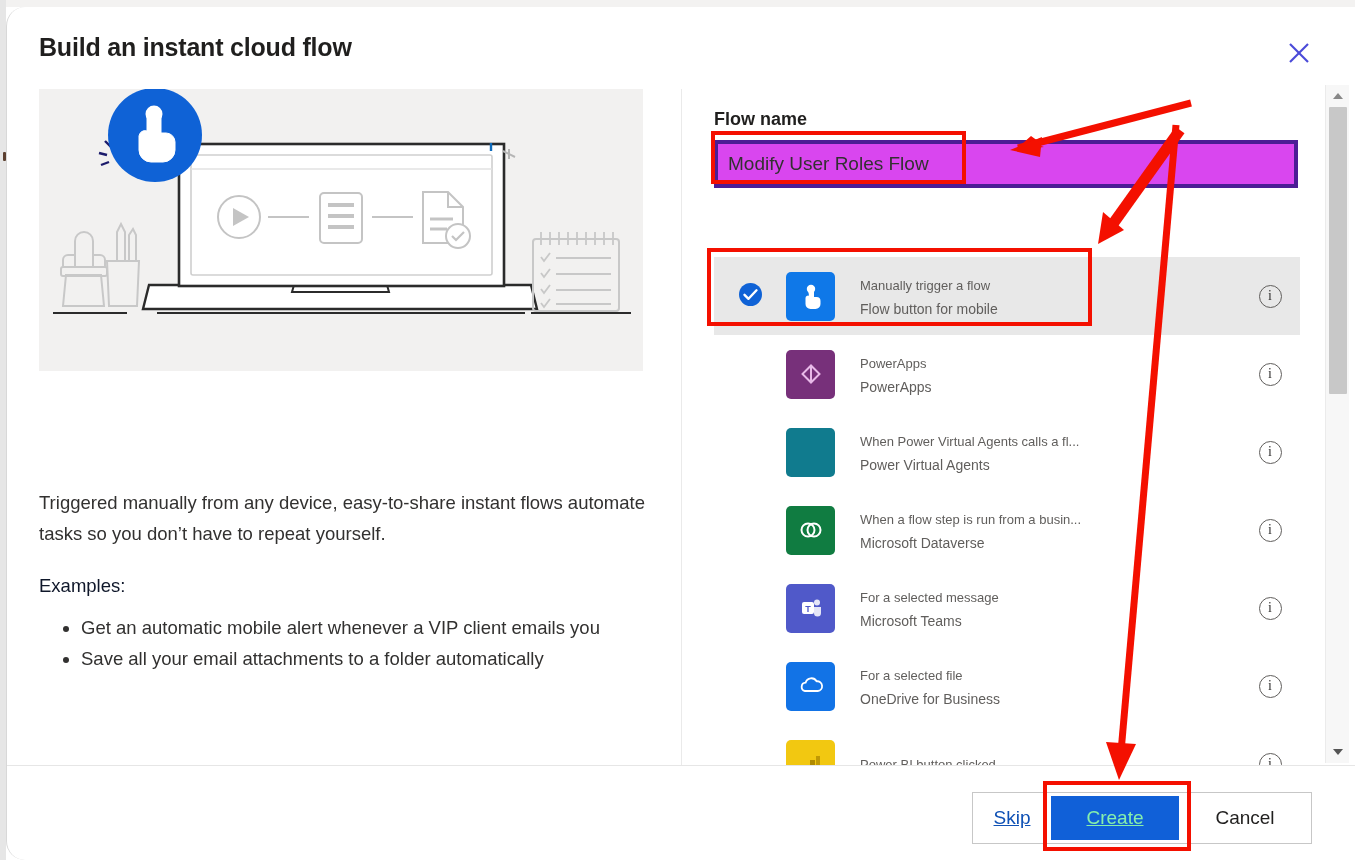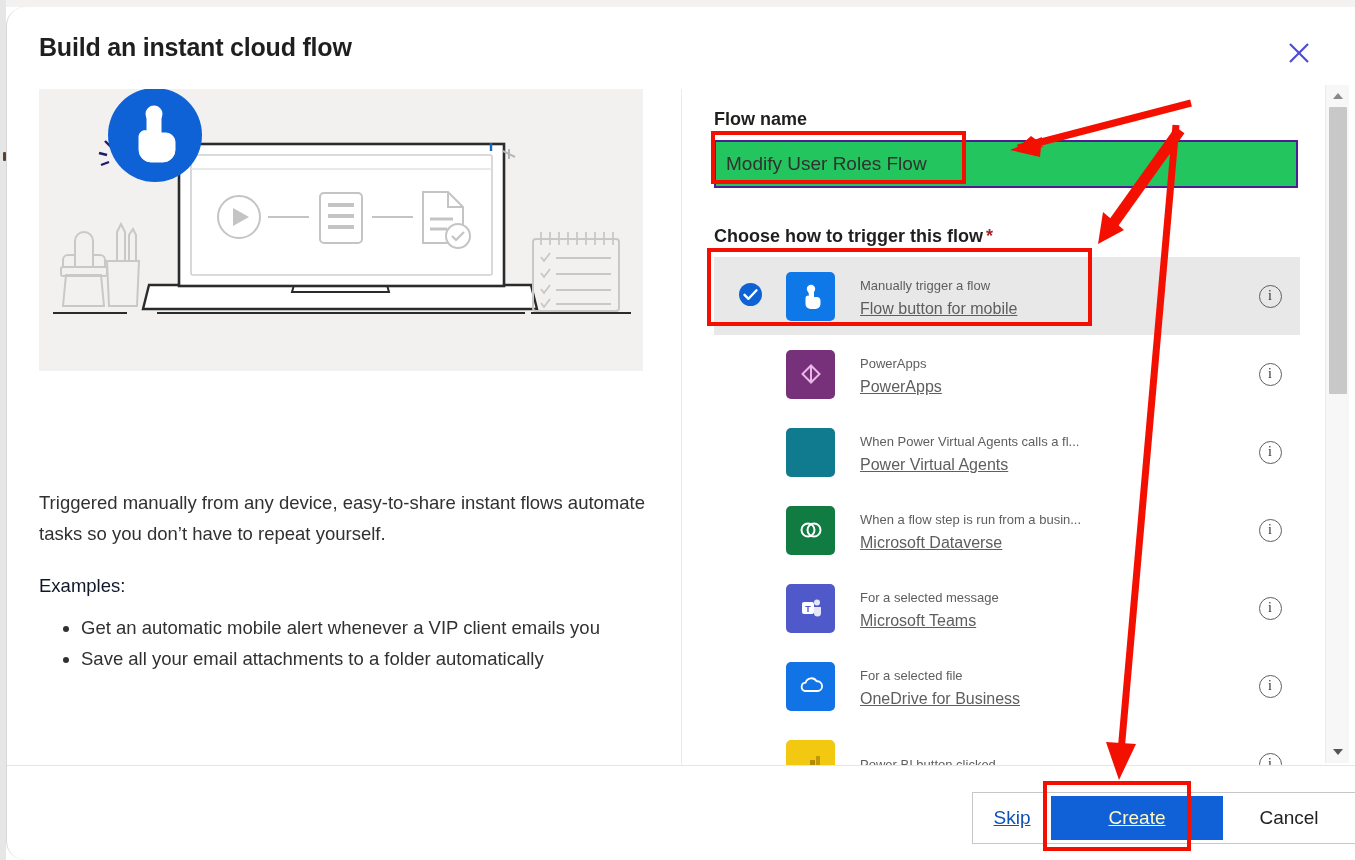--- a/index.html
+++ b/index.html
@@ -103,22 +103,22 @@
   }
   .examples-list li { margin-bottom: 2px; }
   .field-label {
     position: absolute; left: 707px; top: 102px;
     font-size: 18px; font-weight: bold; color: #201f1e;
   }
   .flow-name-input {
     position: absolute;
     left: 707px; top: 133px;
     width: 584px; height: 48px;
-    border: 2px solid #4c1d95;
-    background: #22c55e;
+    border: 4px solid #4c1d95;
+    background: #d946ef;
     font-family: "Liberation Sans", sans-serif;
     font-size: 19px;
     color: #323130;
     padding: 0 10px;
     outline: none;
   }
   .trigger-label {
     position: absolute; left: 707px; top: 219px;
     font-size: 18px; font-weight: bold; color: #201f1e;
   }
@@ -148,24 +148,23 @@
     display: flex; align-items: center; justify-content: center;
     margin-right: 25px;
   }
   .ti-text { flex: 1 1 auto; min-width: 0; }
   .ti-title {
     font-size: 13px; color: #605e5c; line-height: 25px;
     white-space: nowrap; overflow: hidden; text-overflow: ellipsis;
     max-width: 355px;
   }
   .ti-sub {
-    font-size: 16px; color: #605e5c; line-height: 22px;
+    font-size: 14px; color: #605e5c; line-height: 22px;
     white-space: nowrap; overflow: hidden; text-overflow: ellipsis;
     max-width: 355px;
-    text-decoration: underline;
   }
   .ti-info {
     flex: 0 0 60px; display: flex; align-items: center; justify-content: center;
   }
   .info-circle {
     width: 23px; height: 23px; border-radius: 50%;
     border: 1.4px solid #605e5c;
     color: #323130; font-size: 14px;
     display: flex; align-items: center; justify-content: center;
     font-family: "Liberation Serif", serif; line-height: 1;
@@ -202,22 +201,22 @@
   .btn {
     display: flex; align-items: center; justify-content: center;
     font-family: "Liberation Sans", sans-serif;
     font-size: 19px;
     border: none; background: transparent;
     cursor: pointer; padding: 0 22px;
     white-space: nowrap;
   }
   .btn-skip { color: #0f51b5; text-decoration: underline; width: 78px; }
   .btn-create {
-    background: #1060d8; color: #fef9c3; text-decoration: underline;
-    width: 172px; margin: 3px 0; 
+    background: #1060d8; color: #86efac; text-decoration: underline;
+    width: 128px; margin: 3px 0; 
   }
   .btn-cancel { color: #201f1e; width: 132px; }
   .anno-box {
     position: absolute; border: 4px solid #f41000; pointer-events: none;
   }
   #anno-svg { position: absolute; left: 0; top: 0; pointer-events: none; }
 </style>
 </head>
 <body>
 
@@ -341,23 +340,20 @@
       <div class="examples-label" style="left:0;top:486px;position:absolute;">Examples:</div>
       <ul class="examples-list" style="left:0;top:510px;position:absolute;">
         <li>Get an automatic mobile alert whenever a VIP client emails you</li>
         <li>Save all your email attachments to a folder automatically</li>
       </ul>
     </div>
 
     <div class="field-label">Flow name</div>
     <input class="flow-name-input" type="text" value="Modify User Roles Flow" style="">
 
-    <div class="trigger-label">
-      <span>Choose how to trigger this flow</span><span class="req">*</span>
-    </div>
 
     <div class="trigger-list">
 
       <div class="trigger-item selected">
         <div class="ti-check">
           <span>
             <svg width="25" height="25" viewBox="0 0 25 25">
               <circle cx="12.5" cy="12.5" r="11.5" fill="#0f62d6"></circle>
               <path d="M6.5 12.8 l4 4 l8 -8.5" fill="none" stroke="#ffffff" stroke-width="2.4" stroke-linecap="round" stroke-linejoin="round"></path>
             </svg>

